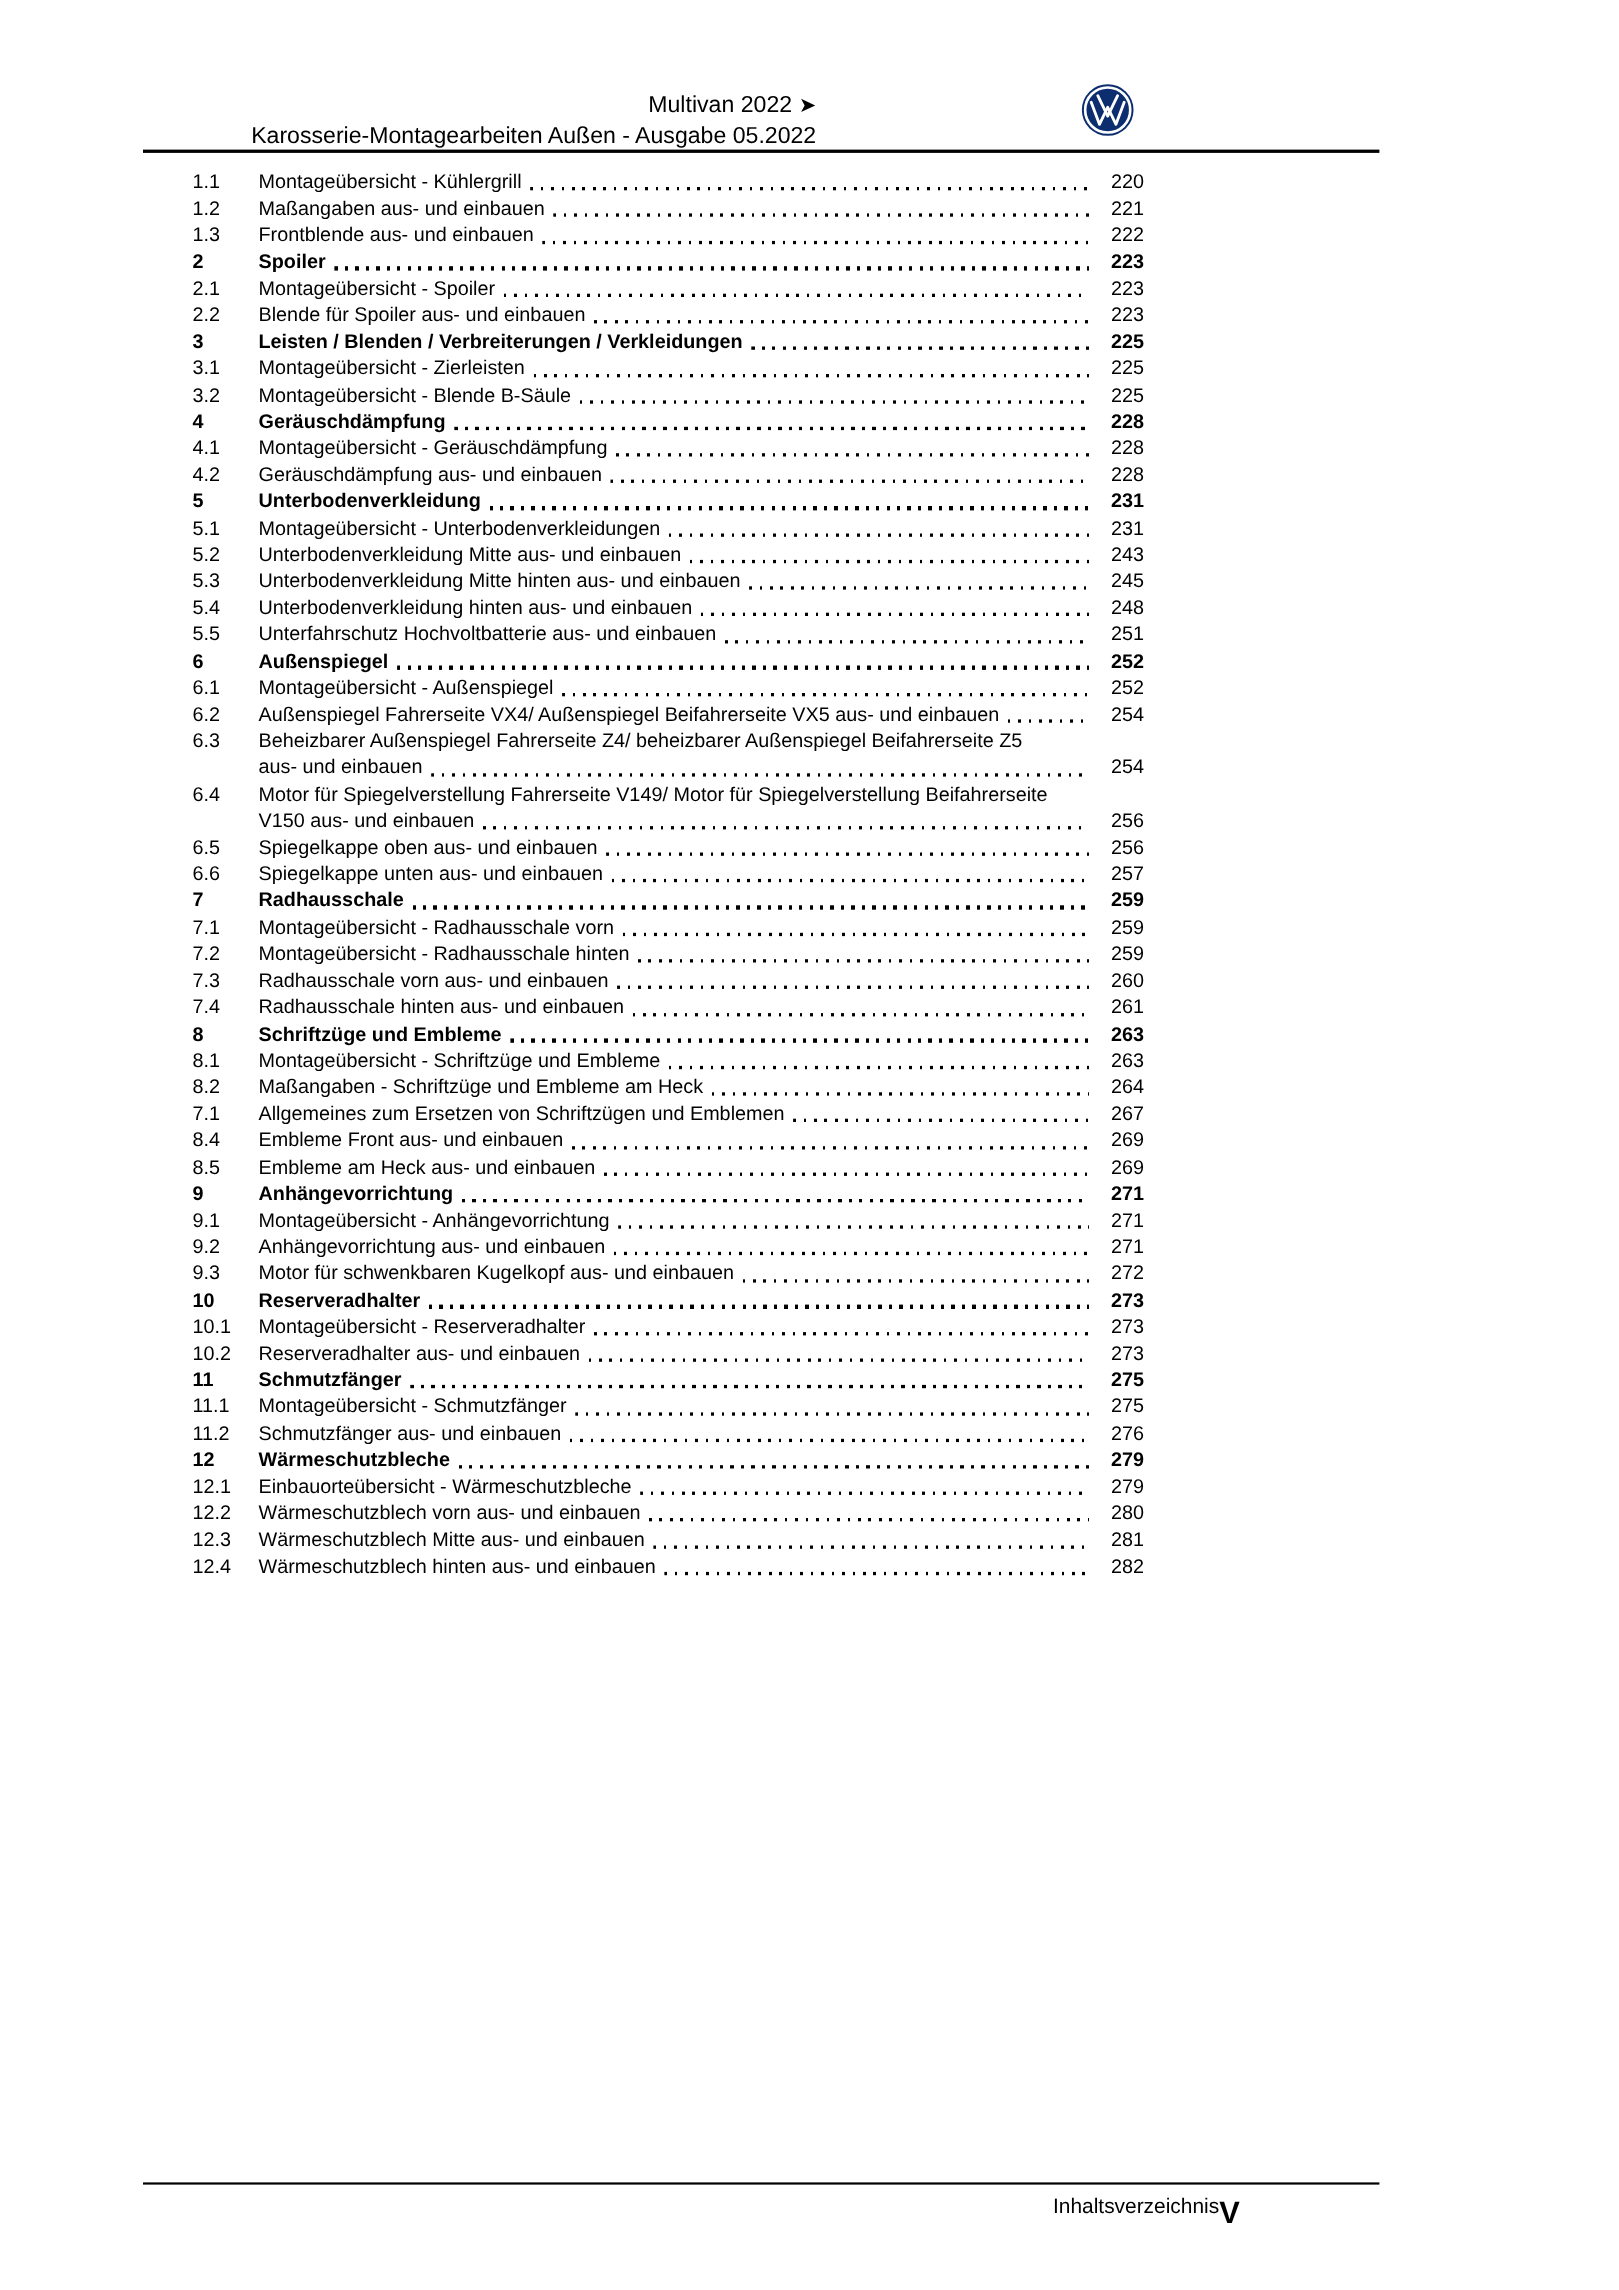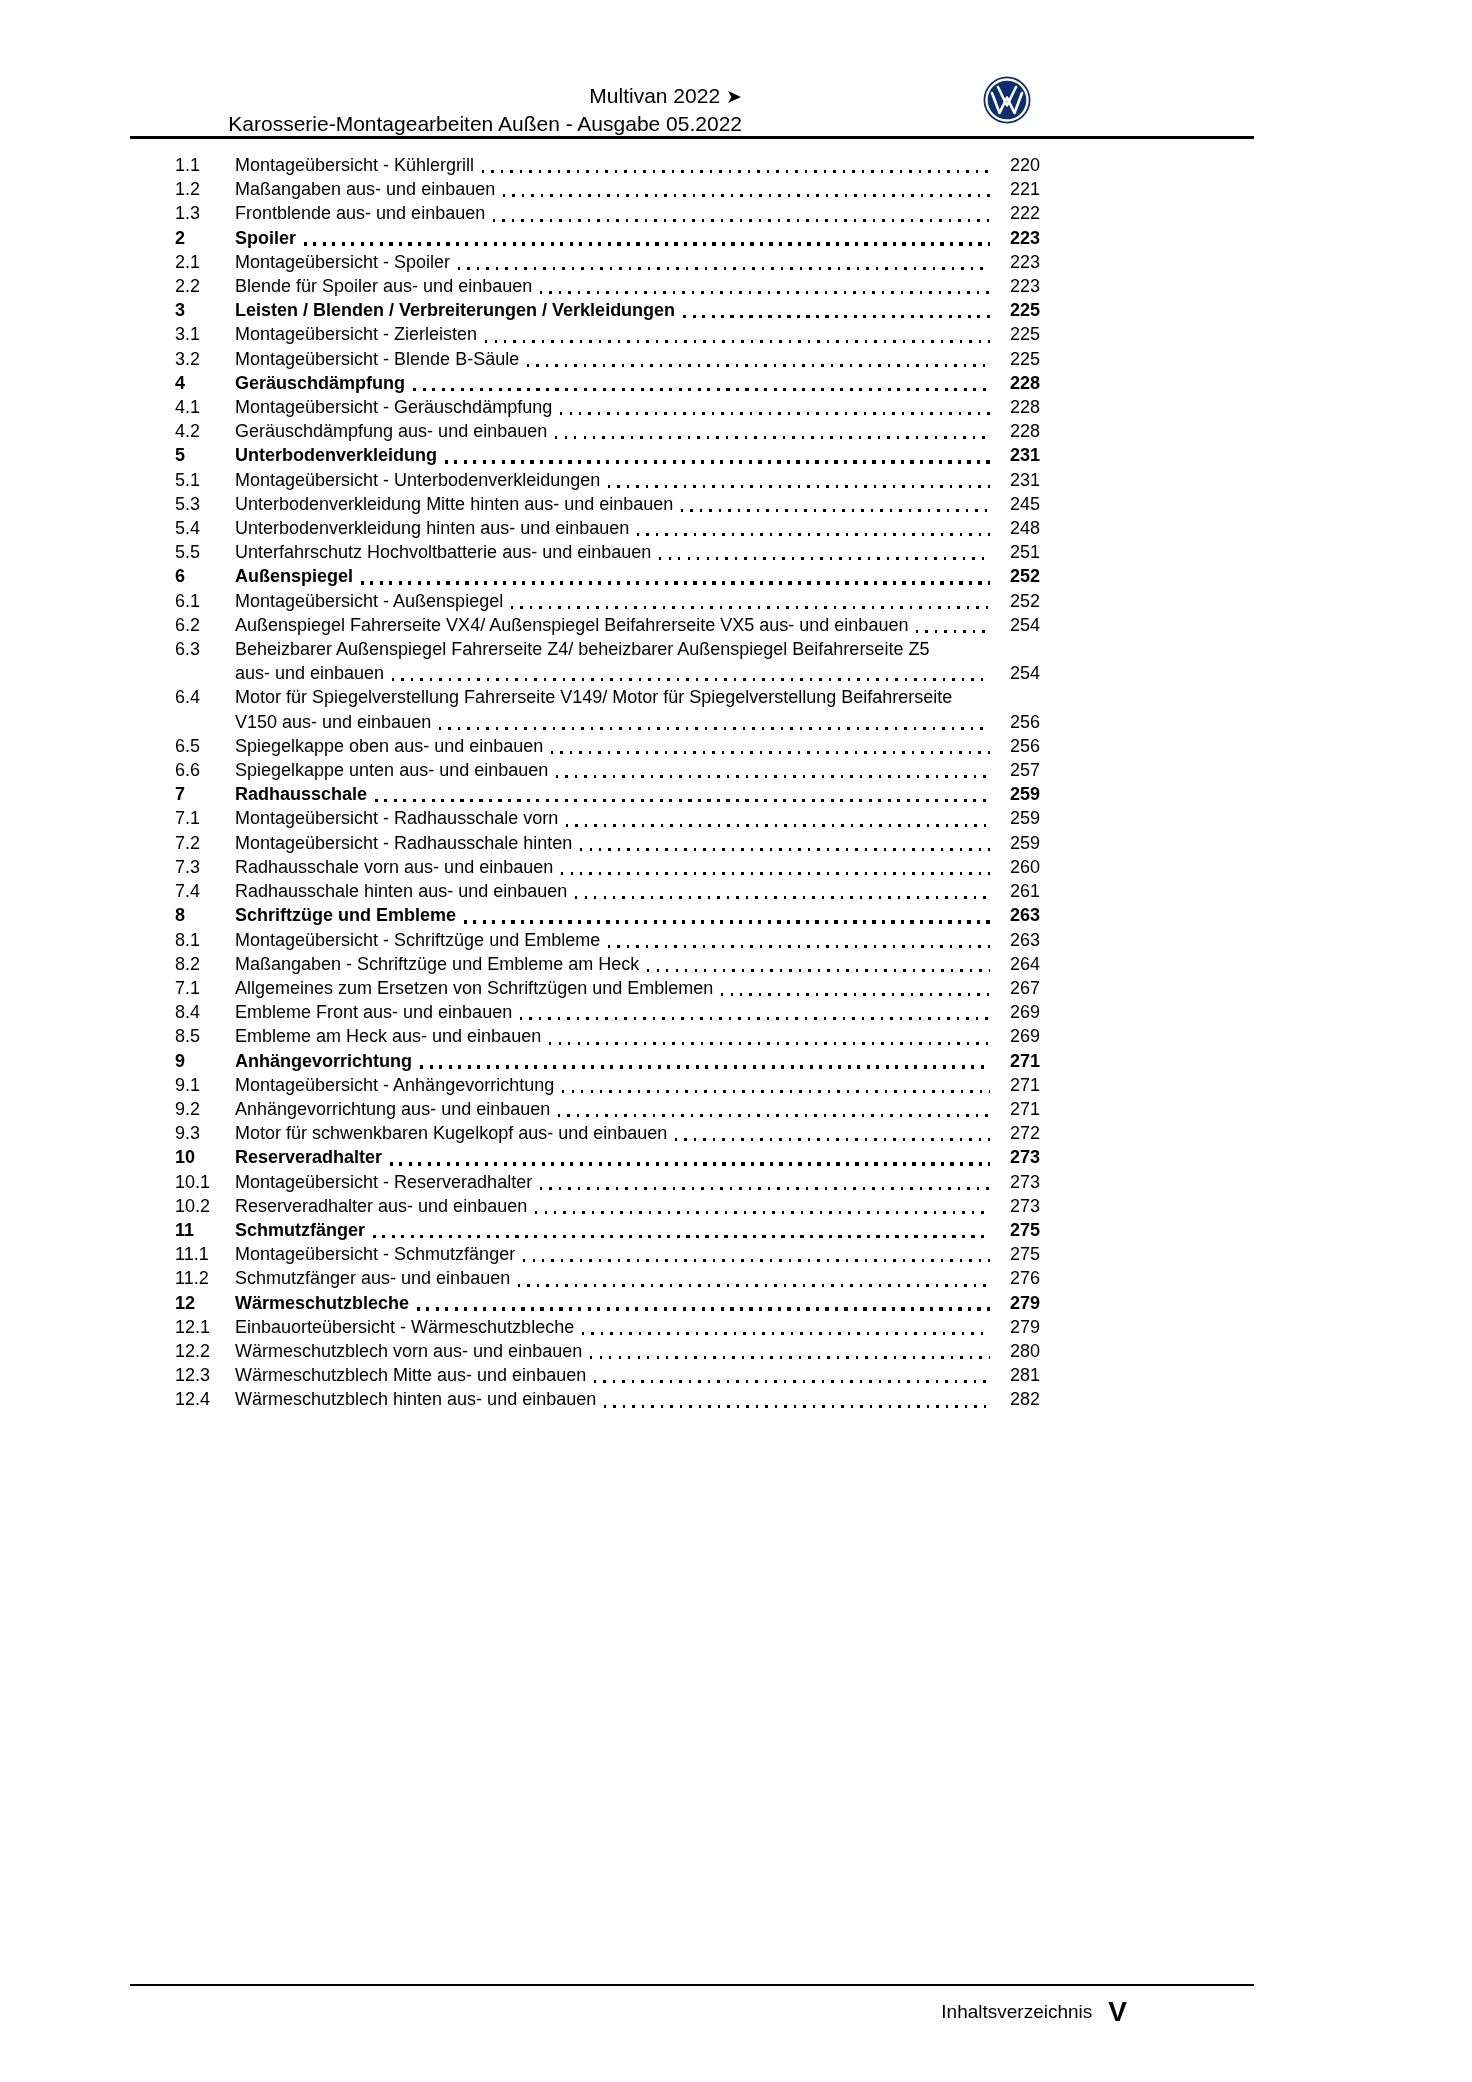--- a/index.html
+++ b/index.html
@@ -45,21 +45,21 @@
     height:3.4px;
     background-image:repeating-linear-gradient(90deg,#000 0,#000 3px,transparent 3px,transparent 9.5px);
   }
   .toc-main { flex:1 1 auto; display:flex; flex-direction:column; min-width:0; }
   .toc-line1 { white-space:normal; }
   .toc-line2 { display:flex; align-items:flex-start; }
 
   
   .footer {
     position:absolute; top:1996px; right:127px;
-    display:flex; align-items:center; gap:16px;
+    display:flex; align-items:flex-start; 
   }
   .footer-label { font-size:19px; }
   .folio { font-size:28px; font-weight:700; }
 </style>
 </head>
 <body>
 
 <div class="page">
 
   <div class="hdr-text">
@@ -155,20 +155,26 @@
         <span class="toc-num">5</span>
         <span class="toc-title">Unterbodenverkleidung</span>
         <span class="leader"></span>
         <span class="toc-page">231</span>
       </div>
       <div class="toc-row">
         <span class="toc-num">5.1</span>
         <span class="toc-title">Montageübersicht - Unterbodenverkleidungen</span>
         <span class="leader"></span>
         <span class="toc-page">231</span>
+      </div>
+      <div class="toc-row">
+        <span class="toc-num">5.2</span>
+        <span class="toc-title">Unterbodenverkleidung Mitte aus- und einbauen</span>
+        <span class="leader"></span>
+        <span class="toc-page">243</span>
       </div>
       <div class="toc-row">
         <span class="toc-num">5.3</span>
         <span class="toc-title">Unterbodenverkleidung Mitte hinten aus- und einbauen</span>
         <span class="leader"></span>
         <span class="toc-page">245</span>
       </div>
       <div class="toc-row">
         <span class="toc-num">5.4</span>
         <span class="toc-title">Unterbodenverkleidung hinten aus- und einbauen</span>

